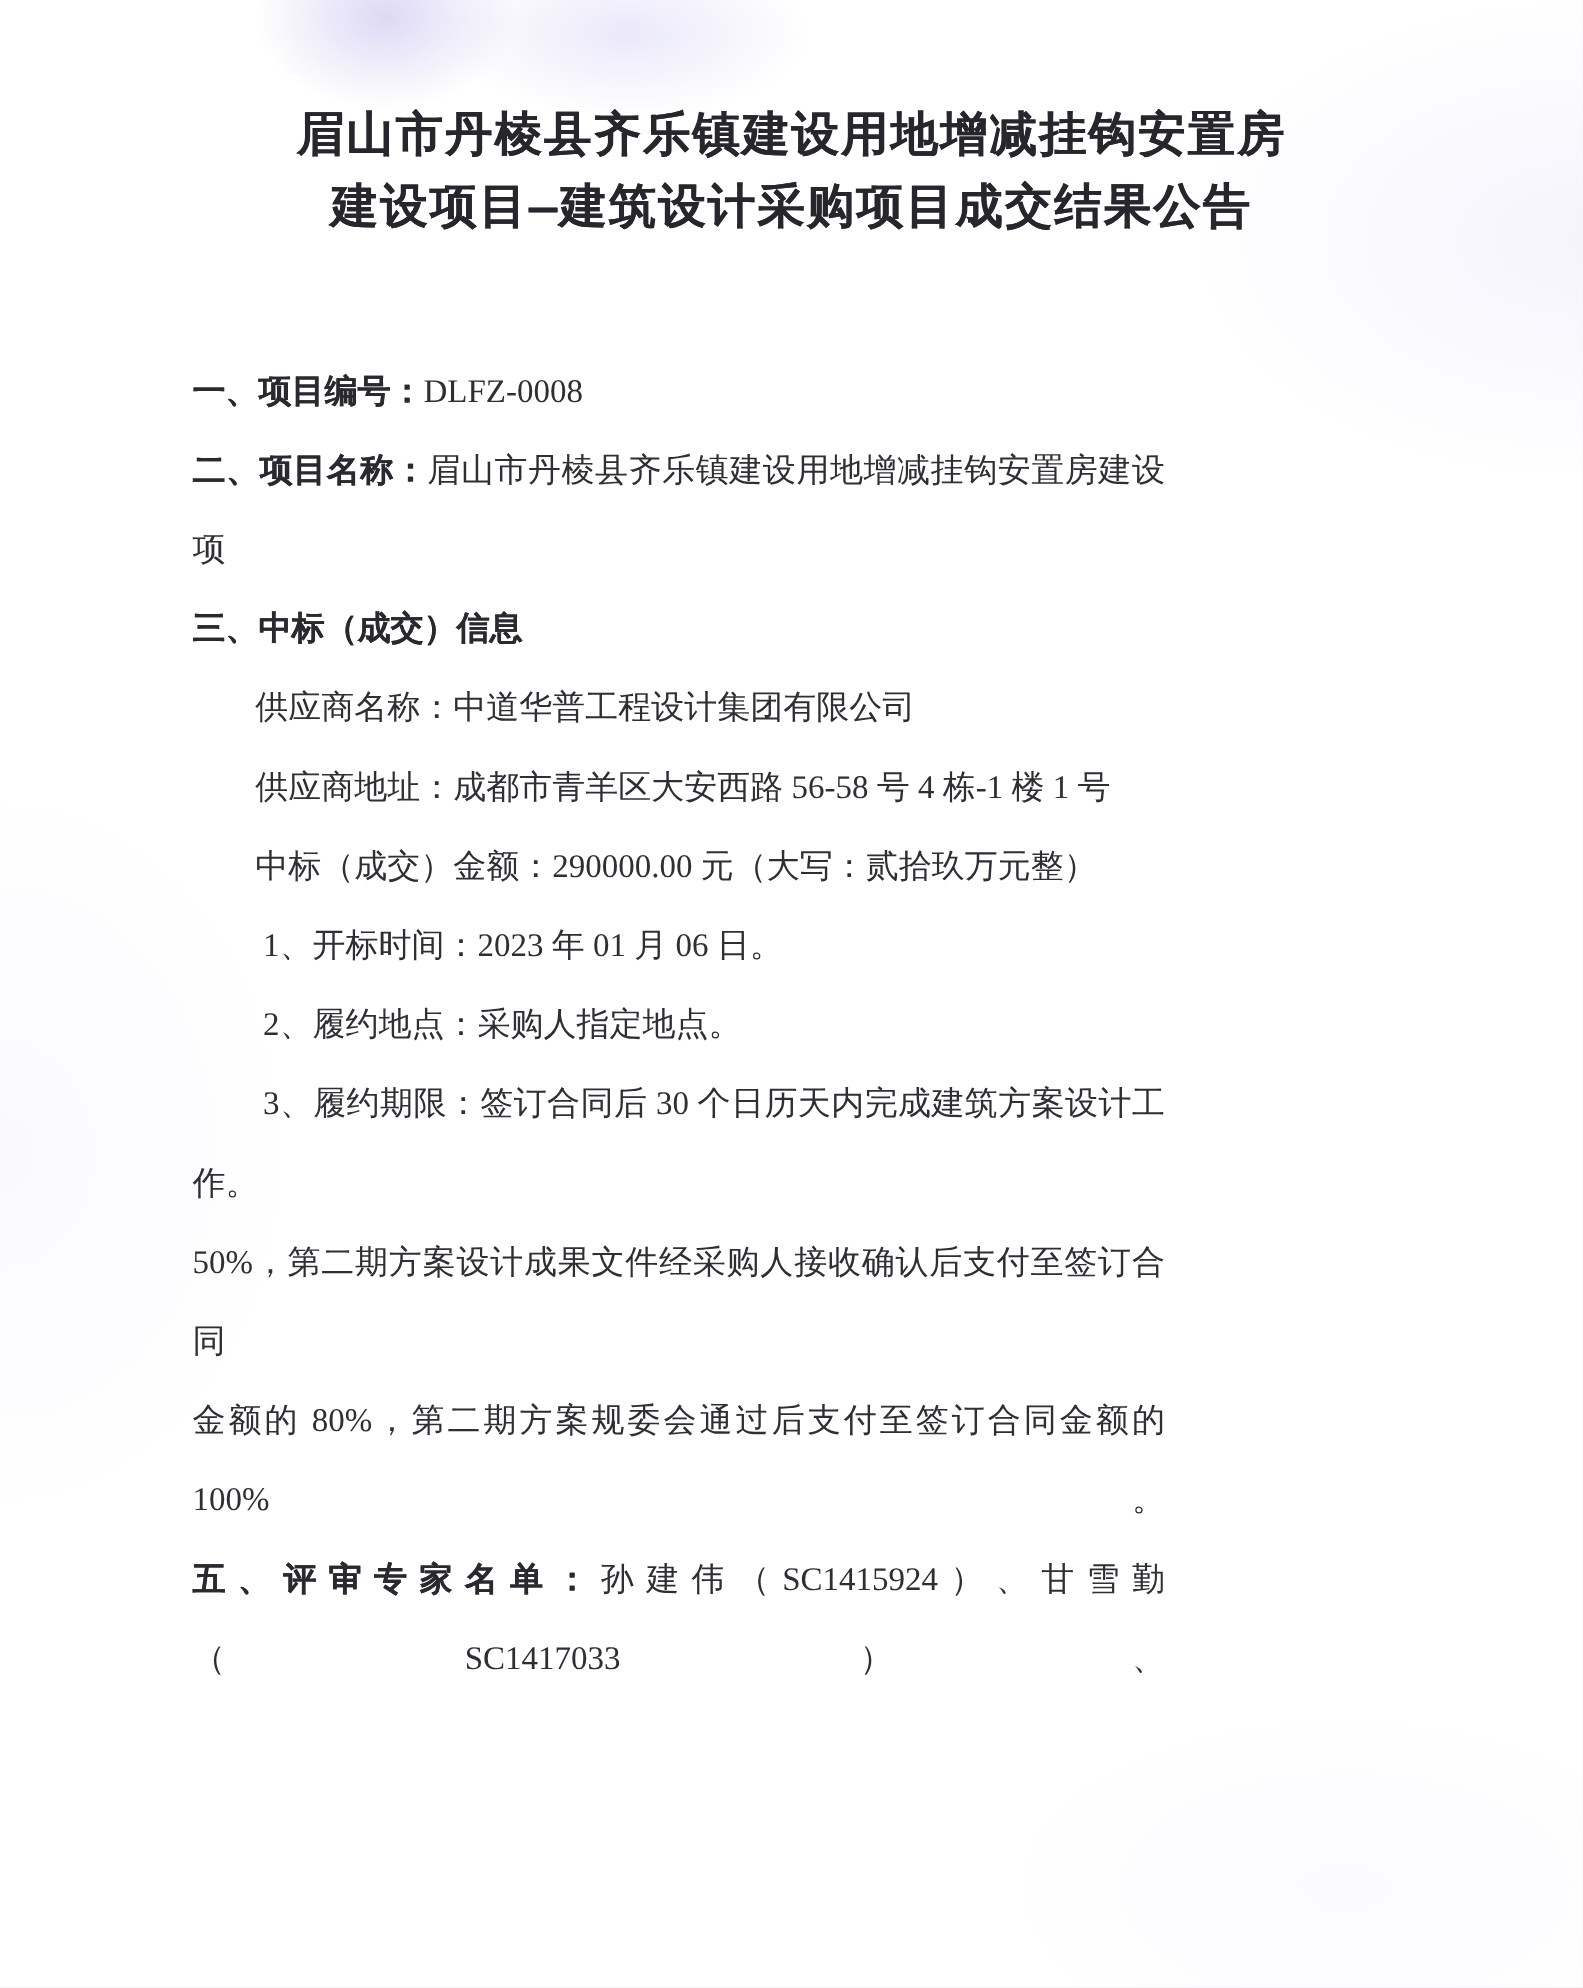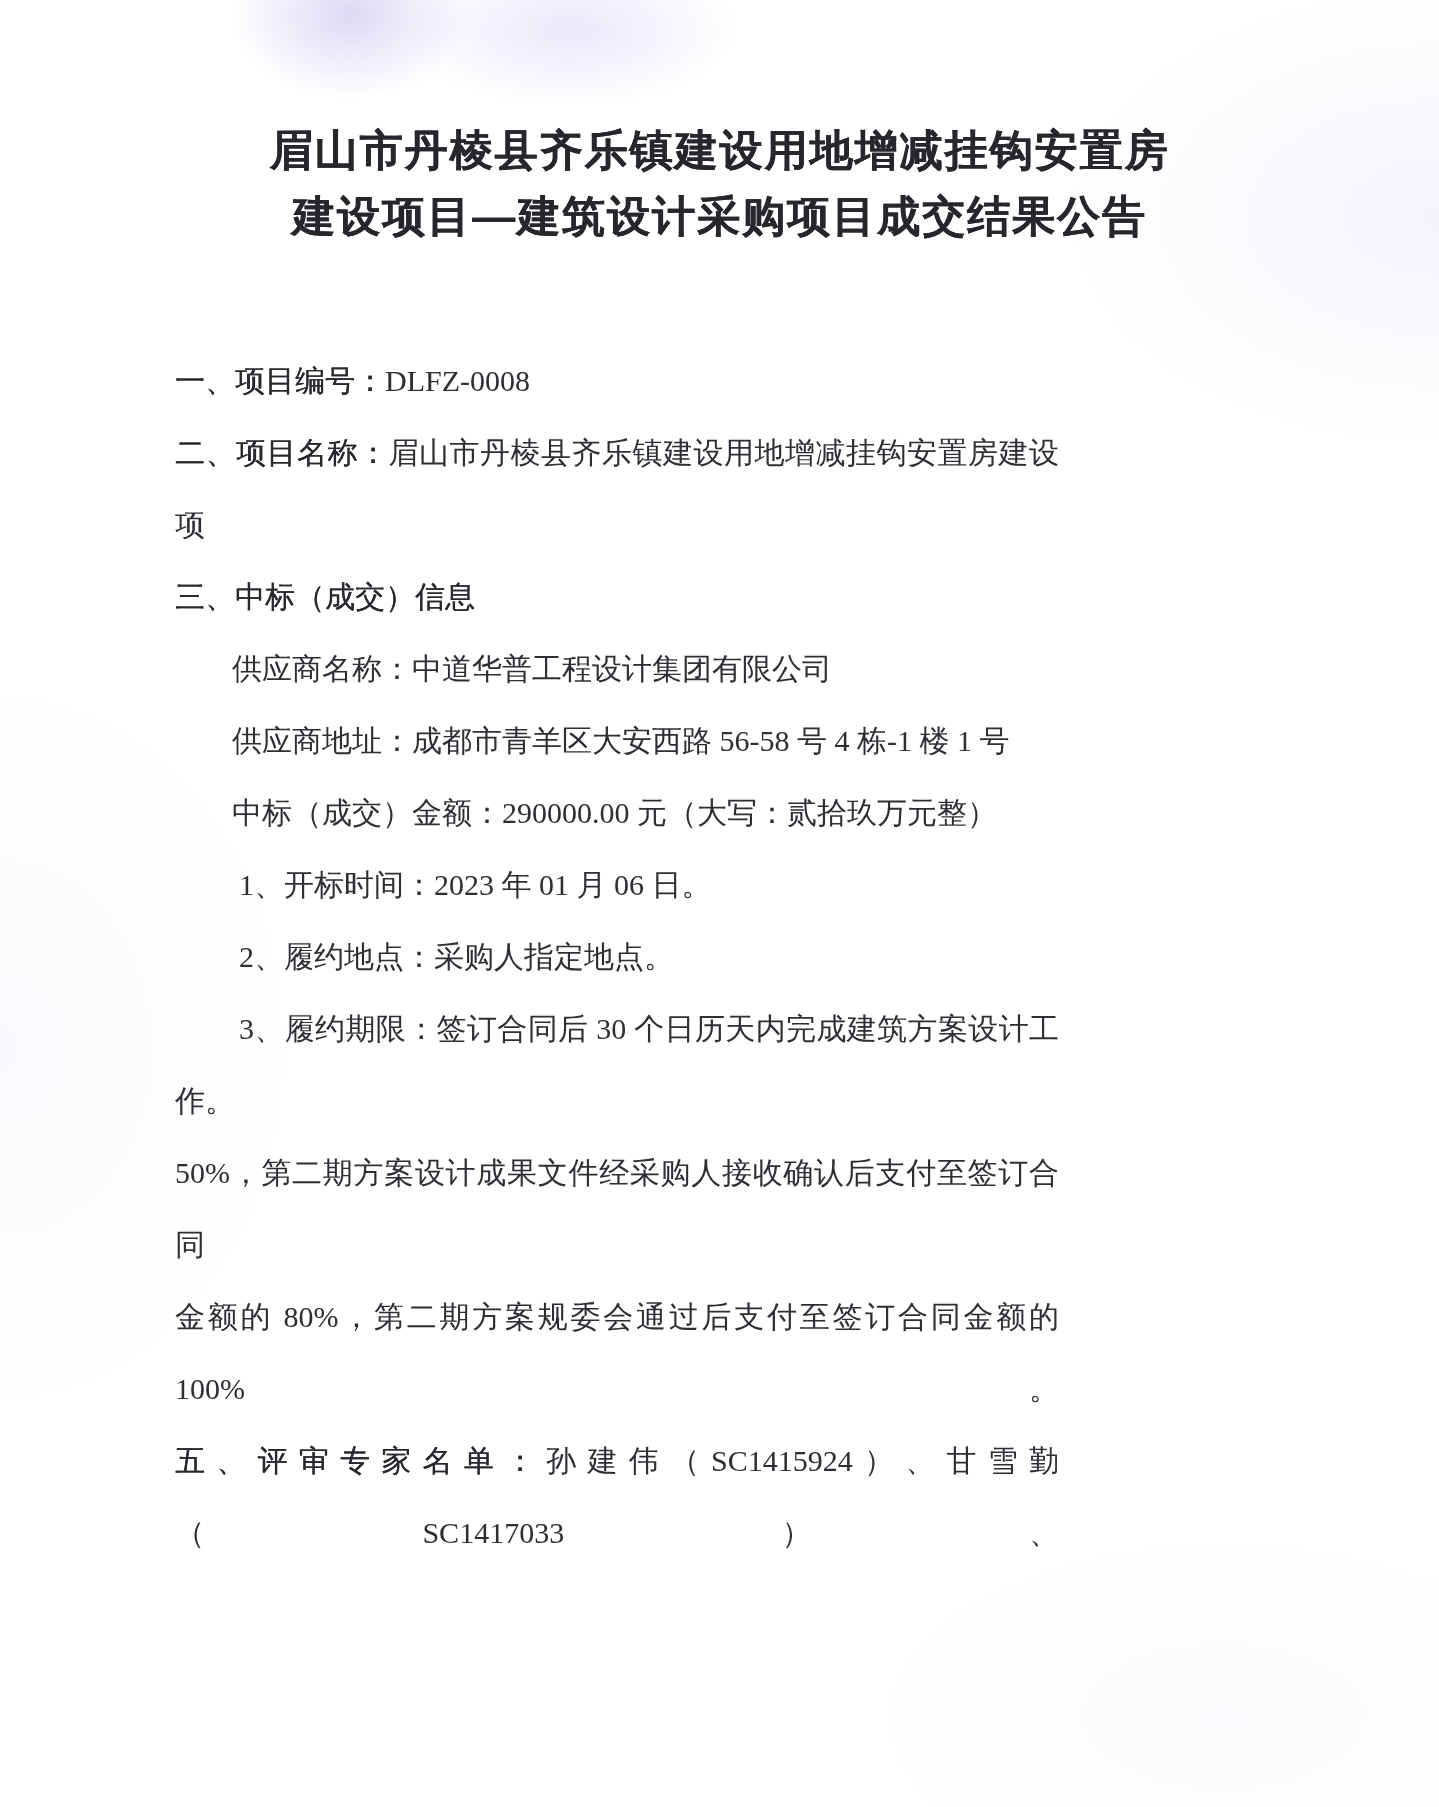--- a/index.html
+++ b/index.html
@@ -17,23 +17,23 @@
     background-image:
       radial-gradient(170px 120px at 350px 15px, rgba(186,180,235,0.50), rgba(186,180,235,0) 70%),
       radial-gradient(240px 110px at 570px 30px, rgba(200,196,242,0.38), rgba(200,196,242,0) 70%),
       radial-gradient(520px 320px at 100% 12%, rgba(226,223,246,0.35), rgba(226,223,246,0) 72%),
       radial-gradient(420px 520px at 0% 58%, rgba(236,234,249,0.28), rgba(236,234,249,0) 70%),
       radial-gradient(500px 260px at 85% 95%, rgba(238,236,250,0.25), rgba(238,236,250,0) 70%);
     color: #2f2f36;
   }
   .title {
     margin: 0;
-    padding-top: 117px;
+    padding-top: 92px;
     text-align: center;
-    font-family: Liberation Sans, sans-serif;
+    font-family: Liberation Mono, monospace;
     font-weight: 900;
     font-size: 43px;
     line-height: 66px;
     letter-spacing: 2px;
     color: #26262c;
     text-shadow: 0.4px 0 0 #26262c;
   }
   .title-line { display: block; }
   .doc-body {
     margin: 96px 95px 0 175px;
@@ -41,21 +41,21 @@
     font-family: "Liberation Serif", "DejaVu Serif", serif;
     font-size: 30px;
     line-height: 72px;
     color: #2e2e35;
   }
   .line { margin: 0; padding: 0; }
   .ind1 { padding-left: 57px; }
   .ind2 { padding-left: 64px; }
   .just { text-align: justify; text-align-last: justify; }
   .b {
-    font-weight: 400;
+    font-weight: 700;
     color: #29292f;
     text-shadow: 0.3px 0 0 #29292f;
   }
 </style>
 </head>
 <body>
 
 <div class="page">
 
   <h1 class="title">

